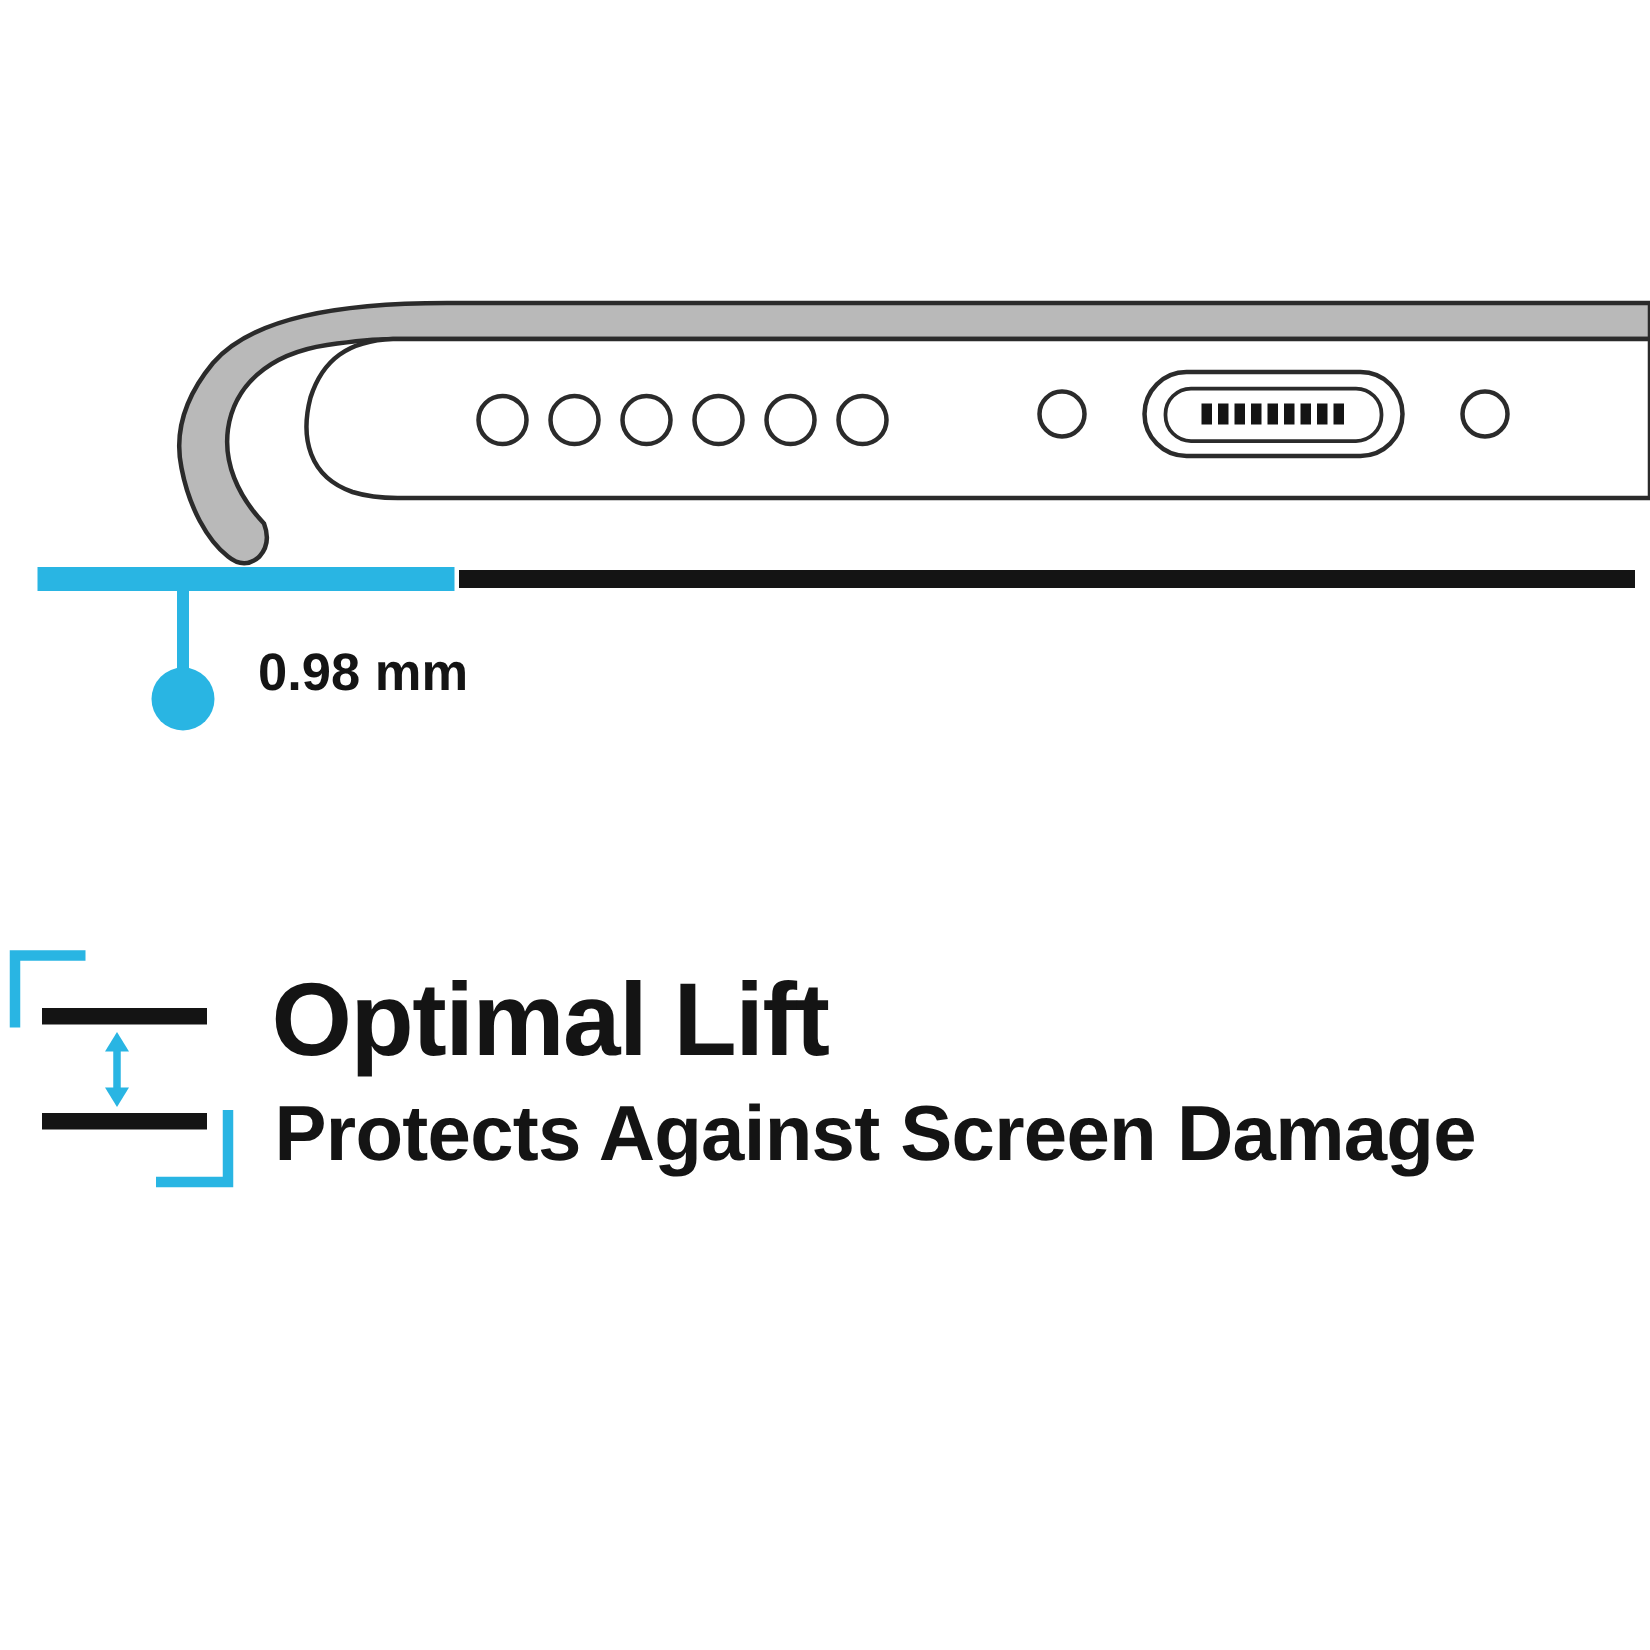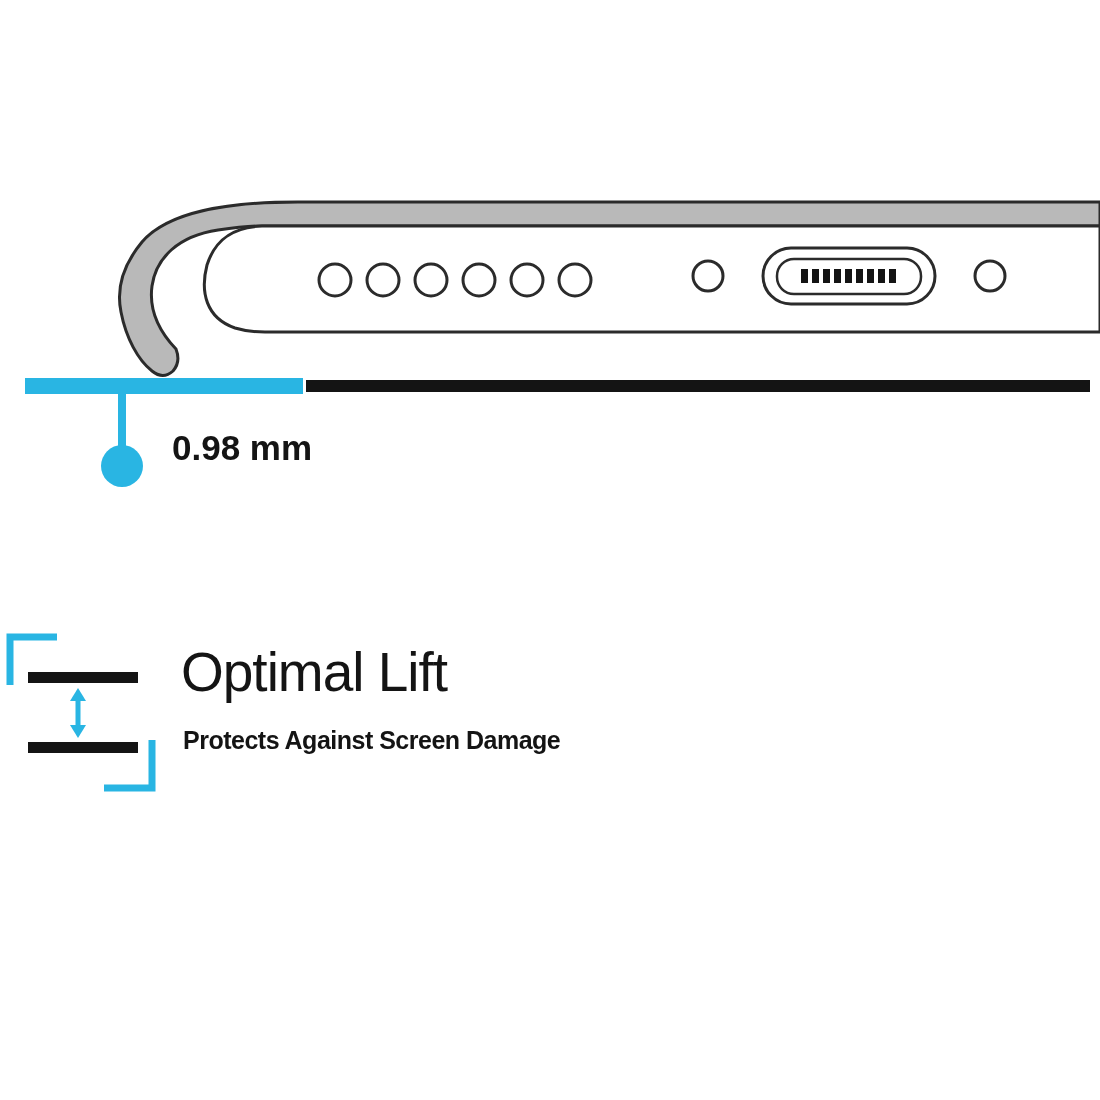--- a/index.html
+++ b/index.html
@@ -39,26 +39,26 @@
   .feature-icon{
     position:absolute;left:0;top:628px;
     width:170px;height:175px;display:block;
   }
   .bracket{fill:none;stroke:var(--accent);stroke-width:7;}
   .gap-line{fill:var(--ink);}
   .arrow-line{stroke:var(--accent);stroke-width:5;}
   .arrow-head{fill:var(--accent);}
   .feature-title{
     position:absolute;left:181px;top:640px;
-    font-size:55px;font-weight:400;letter-spacing:-1px;
+    font-size:69px;font-weight:700;letter-spacing:-1px;
     color:var(--ink);white-space:nowrap;
   }
   .feature-subtitle{
     position:absolute;left:183px;top:726px;
-    font-size:25px;font-weight:600;letter-spacing:-0.5px;
+    font-size:52px;font-weight:600;letter-spacing:-0.5px;
     color:var(--ink);white-space:nowrap;
   }
 </style>
 </head>
 <body>
 
 <div class="page">
 
   <svg class="phone-illustration" viewBox="0 0 1100 320" xmlns="http://www.w3.org/2000/svg">
 

